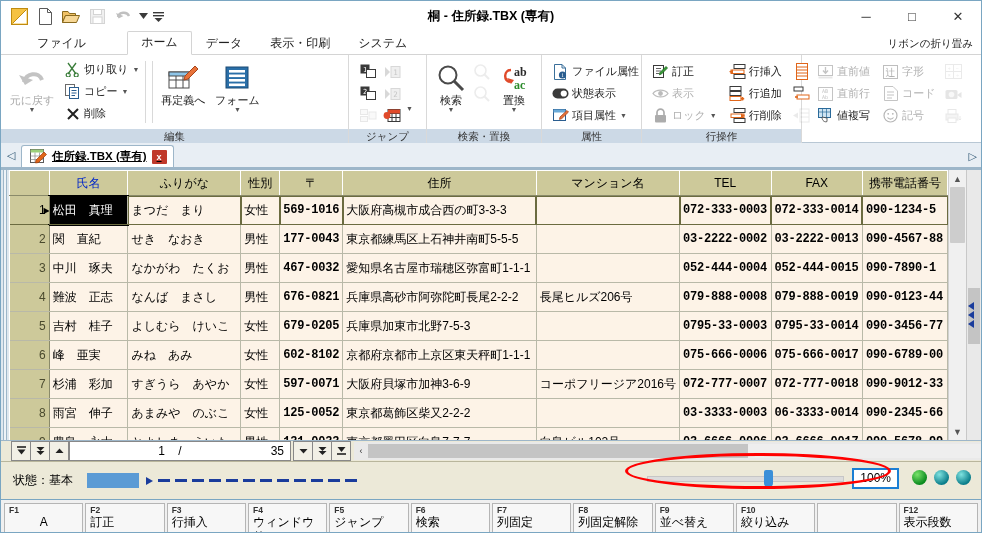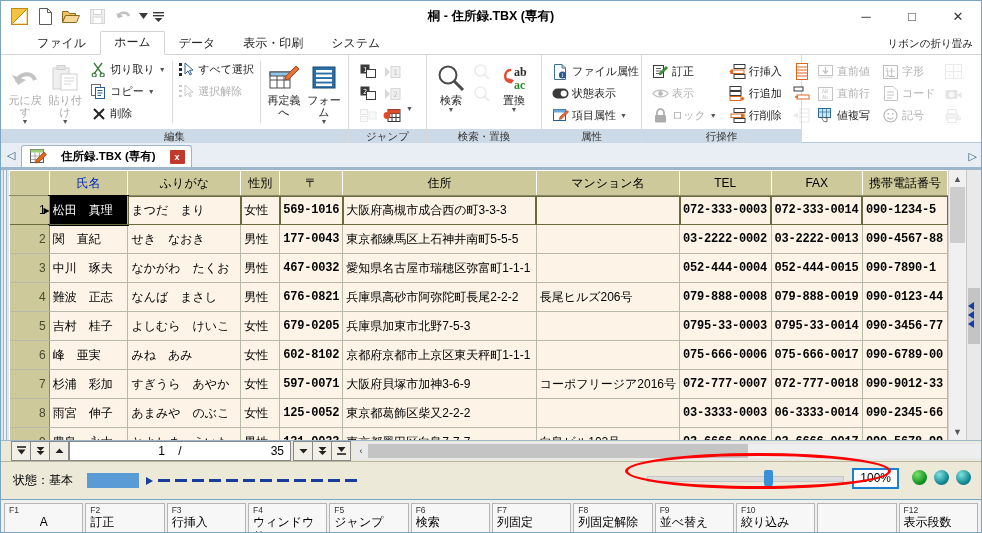--- a/index.html
+++ b/index.html
@@ -19,21 +19,21 @@
   .apptitle{position:absolute;left:0;right:0;text-align:center;font-weight:bold;font-size:12.5px;
             line-height:30px;pointer-events:none;}
   .wctrls{position:absolute;right:0;top:0;display:flex;height:30px;}
   .wbtn{width:46px;height:30px;display:flex;align-items:center;justify-content:center;font-size:13px;color:#333;}
 
   
   .tabrow{height:23px;background:#fff;display:flex;align-items:flex-end;position:relative;
           border-bottom:1px solid #d4d4d4;}
   .tab{padding:3px 13px 4px;font-size:12px;color:#222;line-height:15px;
        border:1px solid transparent;border-bottom:none;position:relative;top:1px;}
-  .tab.active{background:#fff;border-color:#d4d4d4;border-bottom:1px solid #fff;border-radius:2px 2px 0 0;}
+  .tab.active{background:#fff;border-color:#d4d4d4;border-bottom:1px solid #fff;border-radius:2px 2px 0 0;margin-left:27px;}
   .ribbon-collapse{position:absolute;right:8px;bottom:3px;font-size:10.5px;color:#222;}
 
   
   .ribbon{height:88px;background:#fff;display:flex;border-bottom:1px solid #b8c7d4;
           box-sizing:border-box;padding:0;}
   .rgroup{display:flex;flex-direction:column;justify-content:space-between;height:88px;
           border-right:1px solid #d9d9d9;box-sizing:border-box;position:relative;}
   .rgroup:last-child{border-right:none;}
   .rbody{display:flex;align-items:flex-start;padding:4px 4px 0;flex:1;}
   .rlabel{height:14px;line-height:14px;text-align:center;font-size:10.5px;color:#333;
@@ -53,22 +53,22 @@
   .iconrow{display:flex;gap:2px;}
   .icobtn{width:22px;height:21px;display:flex;align-items:center;justify-content:center;}
   .icobtn.dis{opacity:.38;}
   .dd{font-size:7px;color:#555;margin-left:1px;}
 
   
   .docstrip{height:24px;background:#e8eef4;display:flex;align-items:flex-end;
             border-bottom:1px solid #9db6c9;position:relative;}
   .scrollarrow-l{width:20px;height:24px;display:flex;align-items:center;justify-content:center;
                  font-size:11px;color:#27506e;}
-  .doctab{display:flex;align-items:center;gap:14px;height:21px;padding:0 6px 0 8px;background:#fff;
-          border:1px solid #9db6c9;border-bottom:none;border-radius:3px 3px 0 0;font-size:11.5px;font-weight:bold;}
+  .doctab{display:flex;align-items:center;gap:5px;height:21px;padding:0 6px 0 8px;background:#fff;
+          border:1px solid #9db6c9;border-bottom:none;border-radius:3px 3px 0 0;font-size:11.5px;font-weight:bold;text-decoration:underline;}
   .doctab .x{width:15px;height:14px;background:#c0392b;color:#fff;font-size:9px;display:flex;
              align-items:center;justify-content:center;font-weight:bold;border-radius:1px;}
   .docstrip .scrollarrow-r{position:absolute;right:4px;bottom:4px;font-size:11px;color:#27506e;}
 
   
   .gridwrap{position:relative;height:272px;background:#fff;border-top:2px solid #9db6c9;
             box-sizing:border-box;display:flex;}
   .leftrail{width:8px;background:linear-gradient(90deg,#dfe8ef 0 2px,#9db6c9 2px 3px,#eef3f7 3px 5px,#9db6c9 5px 6px,#dfe8ef 6px 8px);}
   .gridscroll{flex:1;overflow:hidden;position:relative;}
   table.grid{border-collapse:collapse;table-layout:fixed;font-size:11.5px;}
@@ -136,21 +136,21 @@
   .s3{background:radial-gradient(circle at 35% 30%,#7fe3e0,#0a7d8a 70%);}
   .redellipse{position:absolute;left:624px;top:452px;width:260px;height:30px;border:3px solid #ff0000;
               border-radius:50%/50%;pointer-events:none;}
 
   
   .fnbar{height:40px;background:#f0f0f0;display:flex;align-items:stretch;border-top:1px solid #7aa6c2;
          box-sizing:border-box;padding:3px 3px 4px;}
   .fk{flex:1;border:1px solid #b5b5b5;background:#f7f7f7;margin-right:2px;display:flex;flex-direction:column;
       justify-content:flex-start;padding:1px 4px;box-sizing:border-box;}
   .fk:last-child{margin-right:0;}
-  .fk .fnum{font-size:8.5px;color:#333;line-height:10px;font-weight:normal;}
+  .fk .fnum{font-size:8.5px;color:#333;line-height:10px;font-weight:bold;}
   .fk .flab{font-size:12px;color:#000;line-height:15px;}
   .fk.dis .fnum,.fk.dis .flab{color:#b0b0b0;margin-top:48px;}
   .fk.center .flab{text-align:center;}
   svg{display:block;}
 </style>
 </head>
 <body>
 
 <div class="app">
 
@@ -226,32 +226,20 @@
         <div class="bigbtn dis">
           <div class="gl">
             <svg width="30" height="24" viewBox="0 0 30 24" opacity="0.4">
                 <path d="M7 16 C8.5 7, 22 5, 25 14" stroke="#6a6a6a" stroke-width="4" fill="none"></path>
                 <path d="M2 9 L8 19 L16 14 Z" fill="#6a6a6a"></path>
               </svg>
           </div>
           <div class="cap">元に戻す</div>
           <div class="carat">▼</div>
         </div>
-        <div class="bigbtn dis">
-          <div class="gl">
-            <svg width="28" height="26" viewBox="0 0 28 26" opacity="0.4">
-                <rect x="2" y="3" width="16" height="21" fill="#d8d8d8" stroke="#8a8a8a"></rect>
-                <rect x="6" y="0.5" width="8" height="4" fill="#bdbdbd" stroke="#8a8a8a"></rect>
-                <rect x="10" y="9" width="16" height="16" fill="#fff" stroke="#8a8a8a"></rect>
-                <path d="M13 13 H23 M13 16 H23 M13 19 H20" stroke="#9a9a9a"></path>
-              </svg>
-          </div>
-          <div class="cap">貼り付け</div>
-          <div class="carat">▼</div>
-        </div>
         <div class="col" style="margin-left:2px;">
           <div class="smbtn">
             <span class="gl">
               <svg width="15" height="15" viewBox="0 0 15 15">
                   <path d="M3 1 L11 12 M11 1 L3 12" stroke="#3a7d3a" stroke-width="1.3" fill="none"></path>
                   <circle cx="3.2" cy="13" r="2" fill="none" stroke="#3a7d3a" stroke-width="1.2"></circle>
                   <circle cx="11.2" cy="13" r="2" fill="none" stroke="#3a7d3a" stroke-width="1.2"></circle>
                 </svg>
             </span>
             <span>切り取り</span>
@@ -271,44 +259,20 @@
           <div class="smbtn">
             <span class="gl">
               <svg width="14" height="14" viewBox="0 0 14 14">
                   <path d="M2 2 L12 12 M12 2 L2 12" stroke="#222" stroke-width="2" fill="none"></path>
                 </svg>
             </span>
             <span>削除</span>
           </div>
         </div>
         <div class="vsep"></div>
-        <div class="col">
-          <div class="smbtn">
-            <span class="gl">
-              <svg width="16" height="15" viewBox="0 0 16 15">
-                  <rect x="0" y="1" width="3" height="3" fill="#2a2a2a"></rect>
-                  <rect x="0" y="6" width="3" height="3" fill="#2a2a2a"></rect>
-                  <rect x="0" y="11" width="3" height="3" fill="#2a2a2a"></rect>
-                  <path d="M6 1 L6 12 L9 9 L11 13 L12.5 12.2 L10.6 8.4 L14 8 Z" fill="#fff" stroke="#2a5d8f"></path>
-                </svg>
-            </span>
-            <span>すべて選択</span>
-          </div>
-          <div class="smbtn dis">
-            <span class="gl">
-              <svg width="16" height="15" viewBox="0 0 16 15" opacity="0.45">
-                  <rect x="0" y="1" width="3" height="2" fill="#8a8a8a"></rect>
-                  <rect x="0" y="6" width="3" height="2" fill="#8a8a8a"></rect>
-                  <rect x="0" y="11" width="3" height="2" fill="#8a8a8a"></rect>
-                  <path d="M6 1 L6 12 L9 9 L11 13 L12.5 12.2 L10.6 8.4 L14 8 Z" fill="#fff" stroke="#8a8a8a"></path>
-                </svg>
-            </span>
-            <span>選択解除</span>
-          </div>
-        </div>
         <div class="vsep"></div>
         <div class="bigbtn">
           <div class="gl">
             <svg width="32" height="28" viewBox="0 0 32 28">
                 <rect x="2" y="8" width="20" height="16" fill="#fff" stroke="#4a4a4a"></rect>
                 <rect x="2" y="8" width="20" height="4" fill="#8ec5e8" stroke="#4a4a4a"></rect>
                 <path d="M2 16 H22 M9 12 V24 M16 12 V24" stroke="#4a4a4a" fill="none"></path>
                 <path d="M18 12 L28 2 L31 5 L21 15 L17 16 Z" fill="#e8733a" stroke="#a8441a"></path>
               </svg>
           </div>

